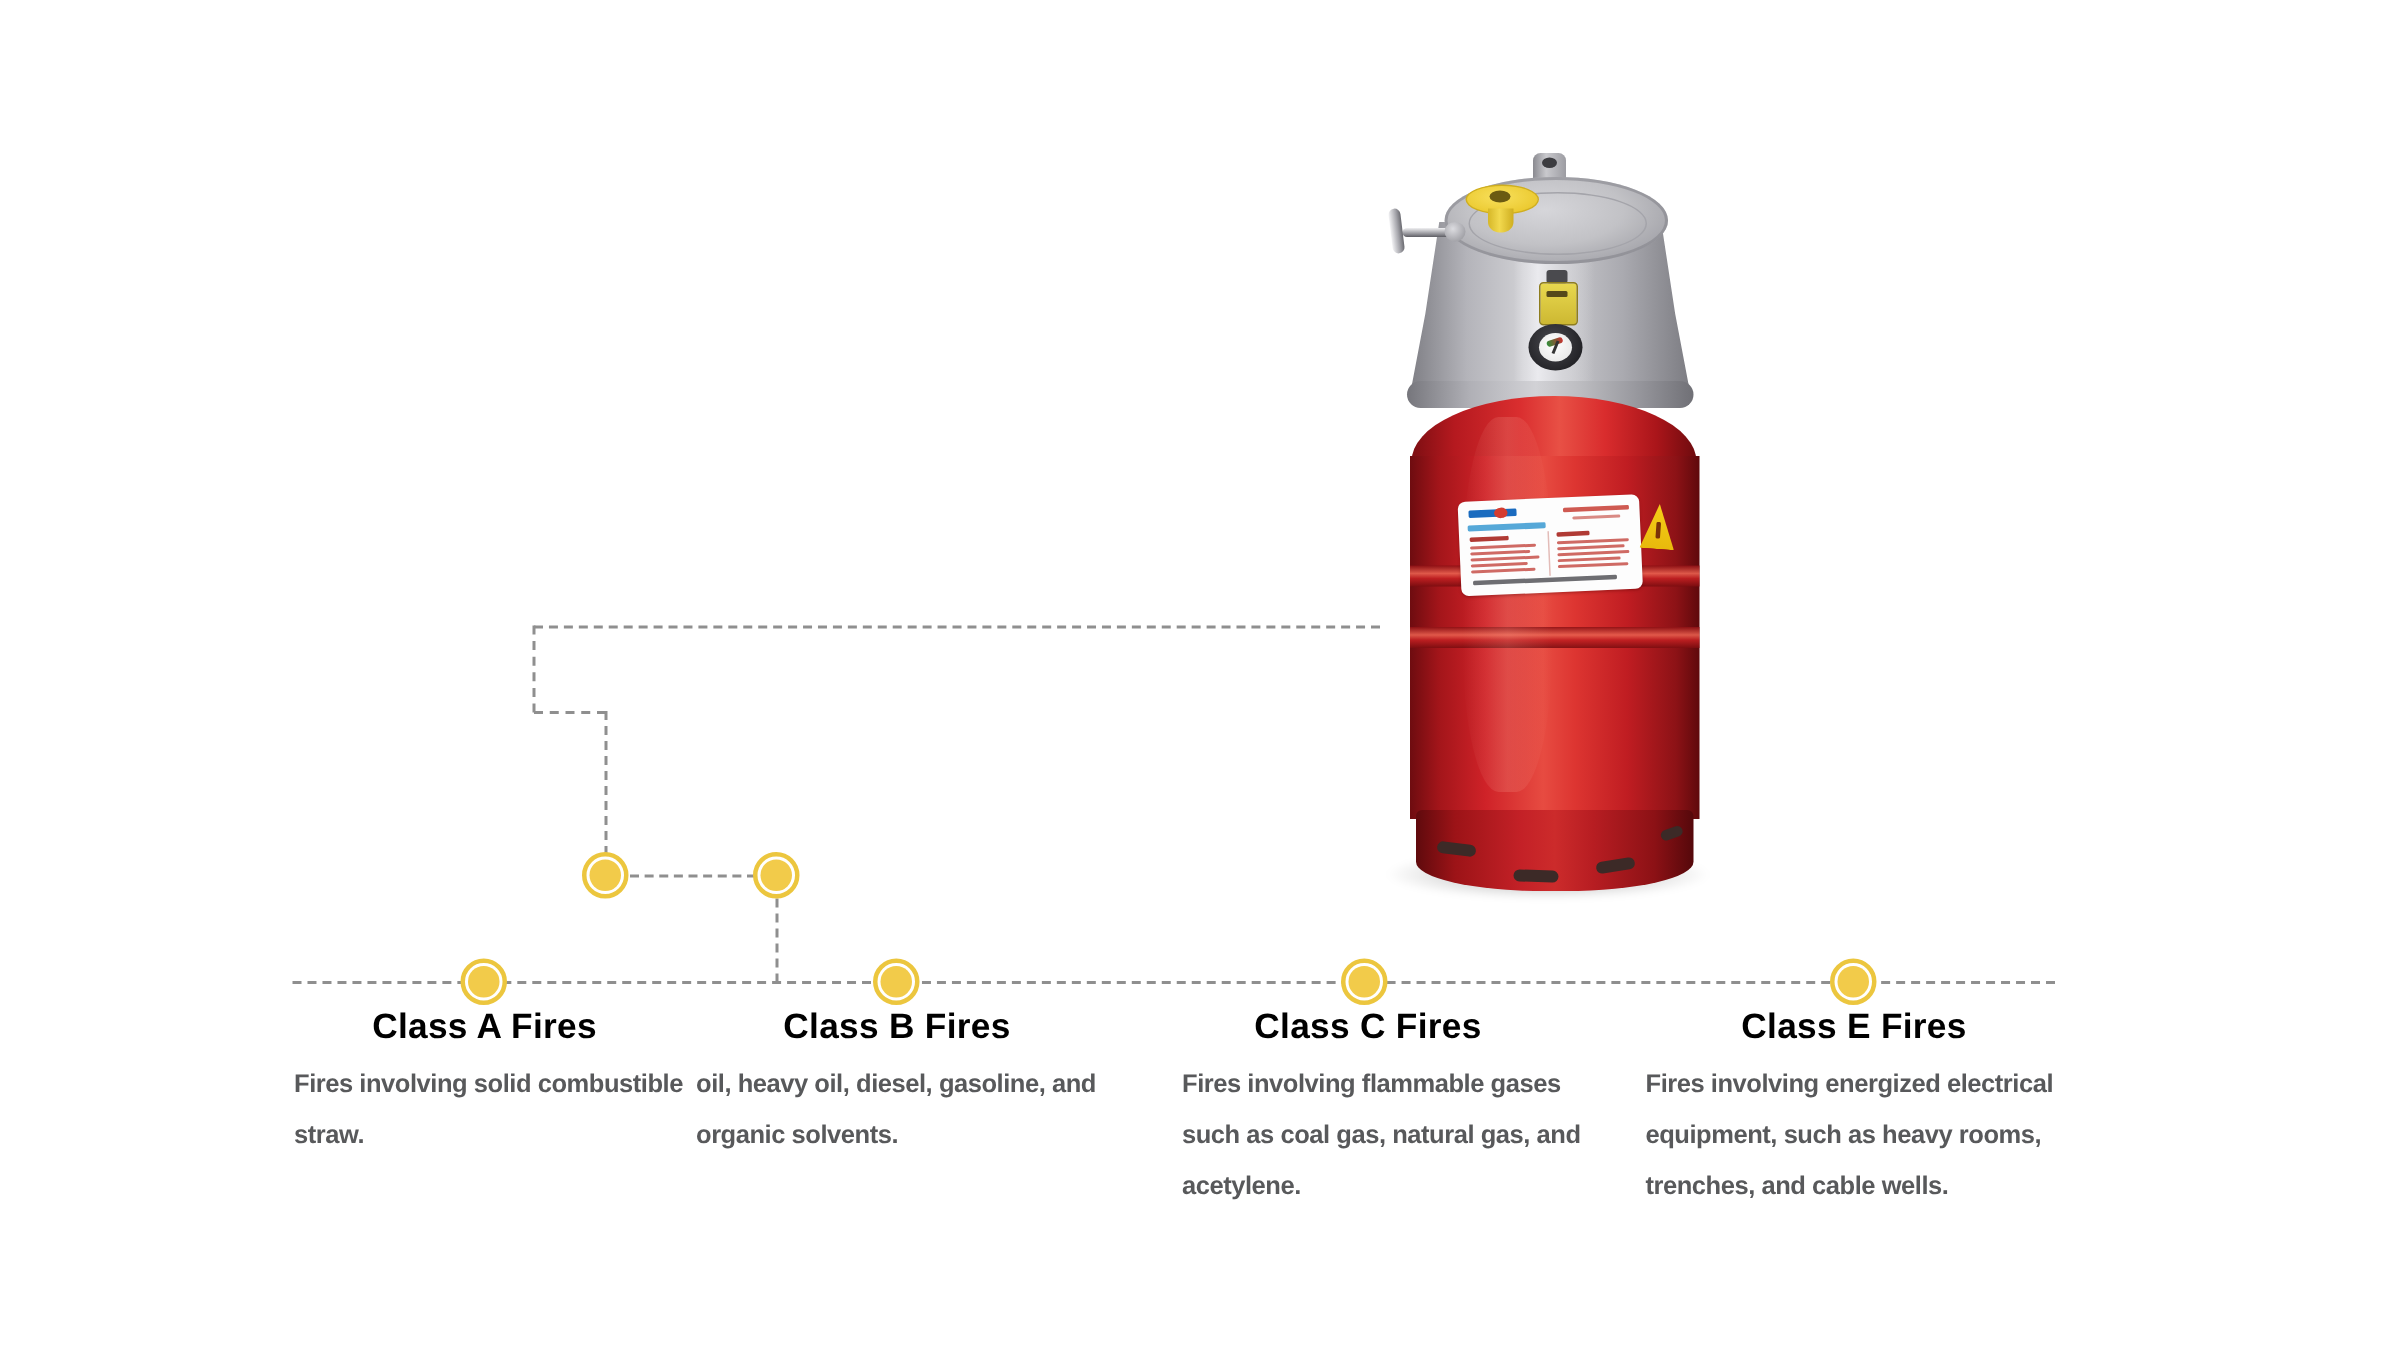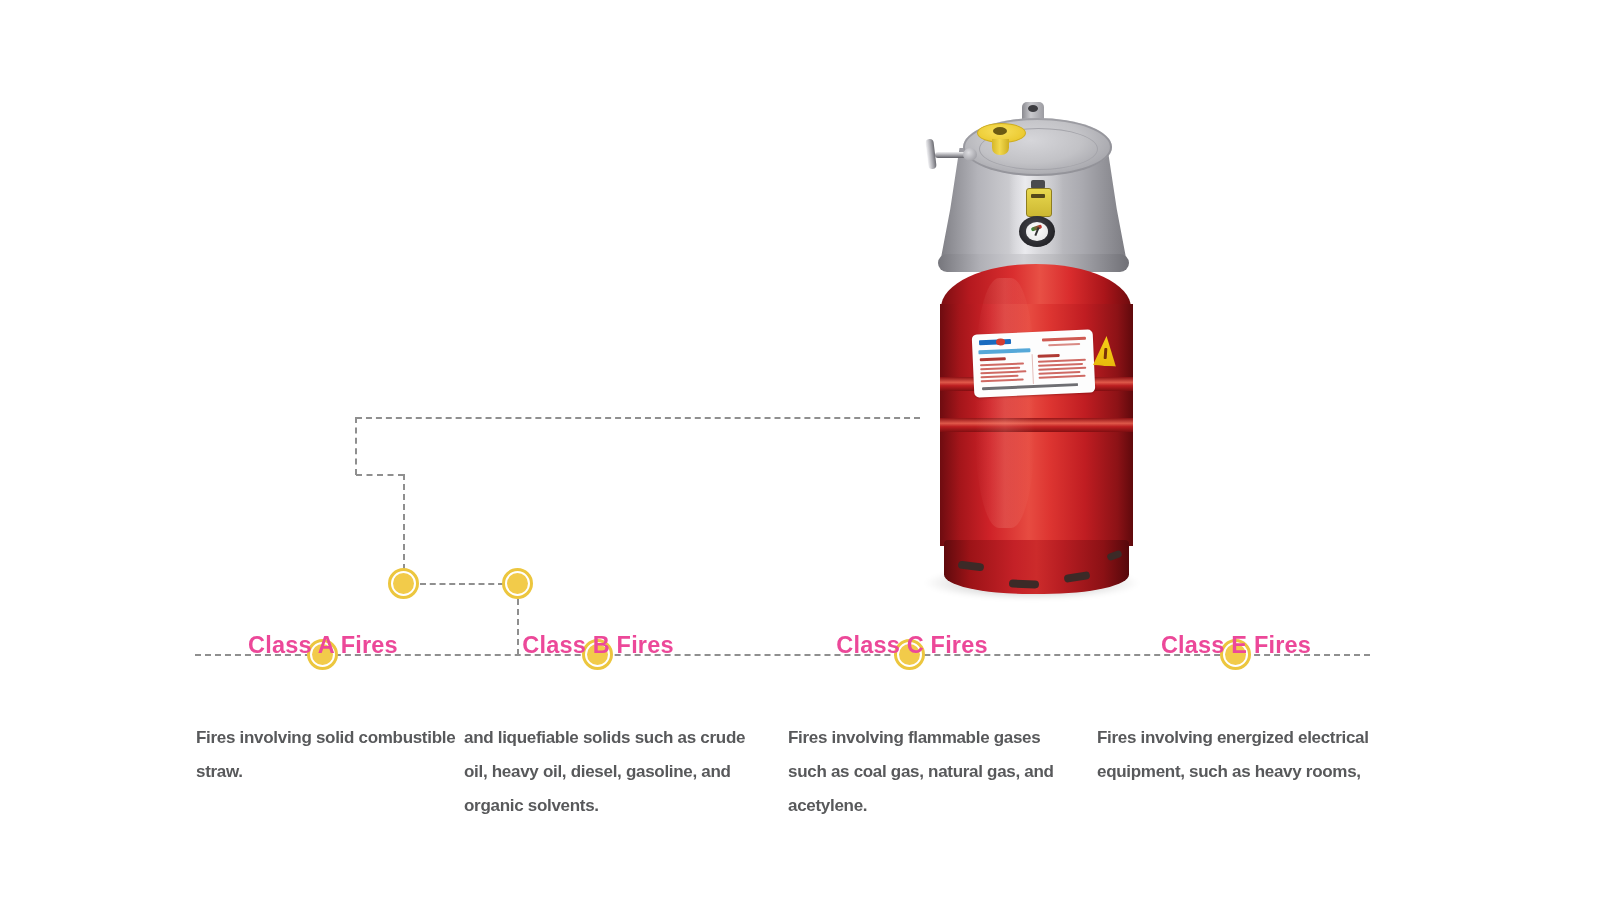--- a/index.html
+++ b/index.html
@@ -16,26 +16,26 @@
   
   .node{
     position:absolute;width:25px;height:25px;border-radius:50%;
     background:#ffffff;border:3px solid #ecc63e;
     display:flex;align-items:center;justify-content:center;
   }
   .node .node-core{width:21px;height:21px;border-radius:50%;background:#f2cb4a;}
 
   
   .class-title{
-    position:absolute;width:300px;text-align:center;top:632px;
-    font-size:23.5px;font-weight:bold;color:#ec4899;letter-spacing:0.2px;
+    position:absolute;width:300px;text-align:center;top:671px;
+    font-size:23.5px;font-weight:bold;color:#000000;letter-spacing:0.2px;
   }
   .class-body{
     position:absolute;top:706px;color:#58595b;
-    font-size:17px;font-weight:bold;letter-spacing:-0.3px;margin-top:15px;
+    font-size:17px;font-weight:bold;letter-spacing:-0.3px;
   }
   .class-body .tline{height:34px;line-height:34px;white-space:nowrap;}
 
   
   #extinguisher{position:absolute;left:905px;top:98px;width:240px;height:515px;}
   #extinguisher .abs{position:absolute;}
 
   .ext-shadow{
     left:18px;top:468px;width:218px;height:34px;border-radius:50%;
     background:radial-gradient(ellipse at center,rgba(0,0,0,0.30) 0%,rgba(0,0,0,0.12) 45%,rgba(0,0,0,0) 70%);
@@ -241,25 +241,25 @@
 <div class="class-title" style="left:173px;">Class A Fires</div>
 <div class="class-title" style="left:448px;">Class B Fires</div>
 <div class="class-title" style="left:762px;">Class C Fires</div>
 <div class="class-title" style="left:1086px;">Class E Fires</div>
 
 <div class="class-body" style="left:196px;">
   <div class="tline">Fires involving solid combustible</div>
   <div class="tline">straw.</div>
 </div>
 <div class="class-body" style="left:464px;">
-  <div class="tline">and liquefiable solids such as crude</div>
   <div class="tline">oil, heavy oil, diesel, gasoline, and</div>
   <div class="tline">organic solvents.</div>
 </div>
 <div class="class-body" style="left:788px;">
   <div class="tline">Fires involving flammable gases</div>
   <div class="tline">such as coal gas, natural gas, and</div>
   <div class="tline">acetylene.</div>
 </div>
 <div class="class-body" style="left:1097px;">
   <div class="tline">Fires involving energized electrical</div>
   <div class="tline">equipment, such as heavy rooms,</div>
+  <div class="tline">trenches, and cable wells.</div>
 </div>
 
 </body></html>

